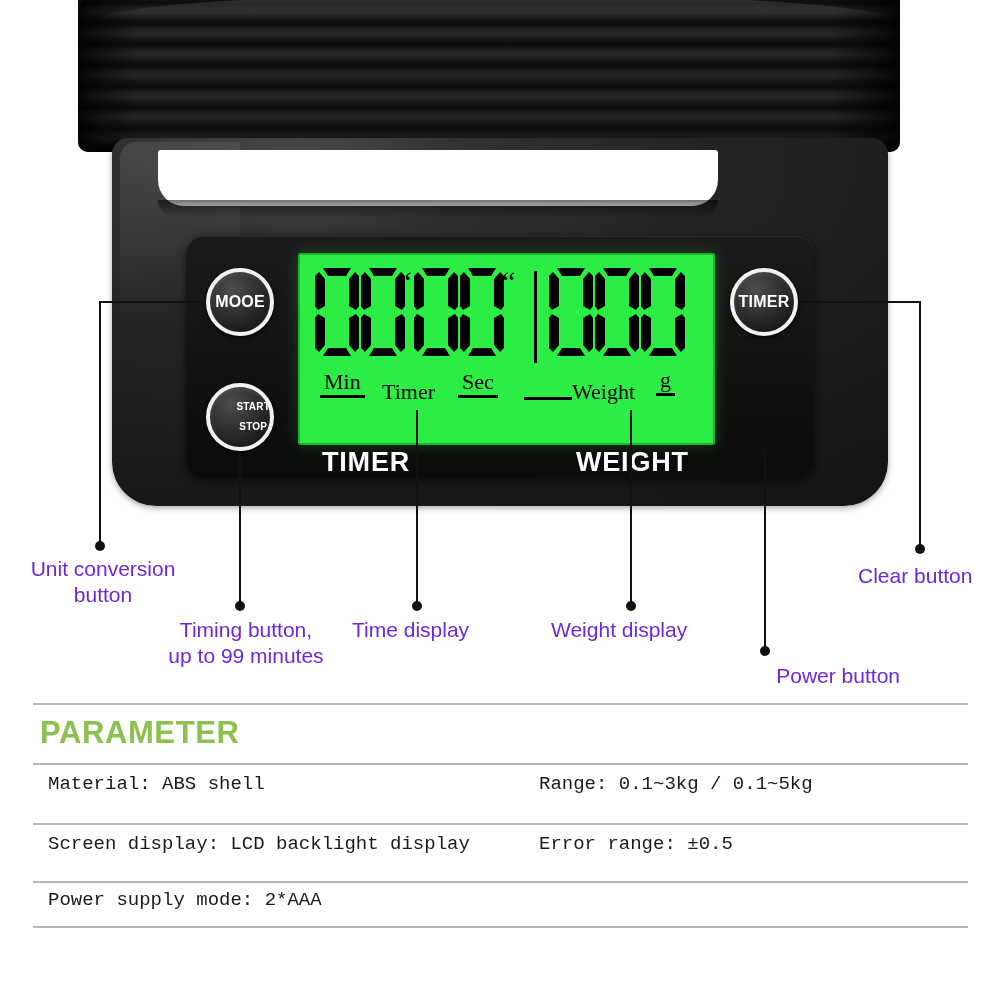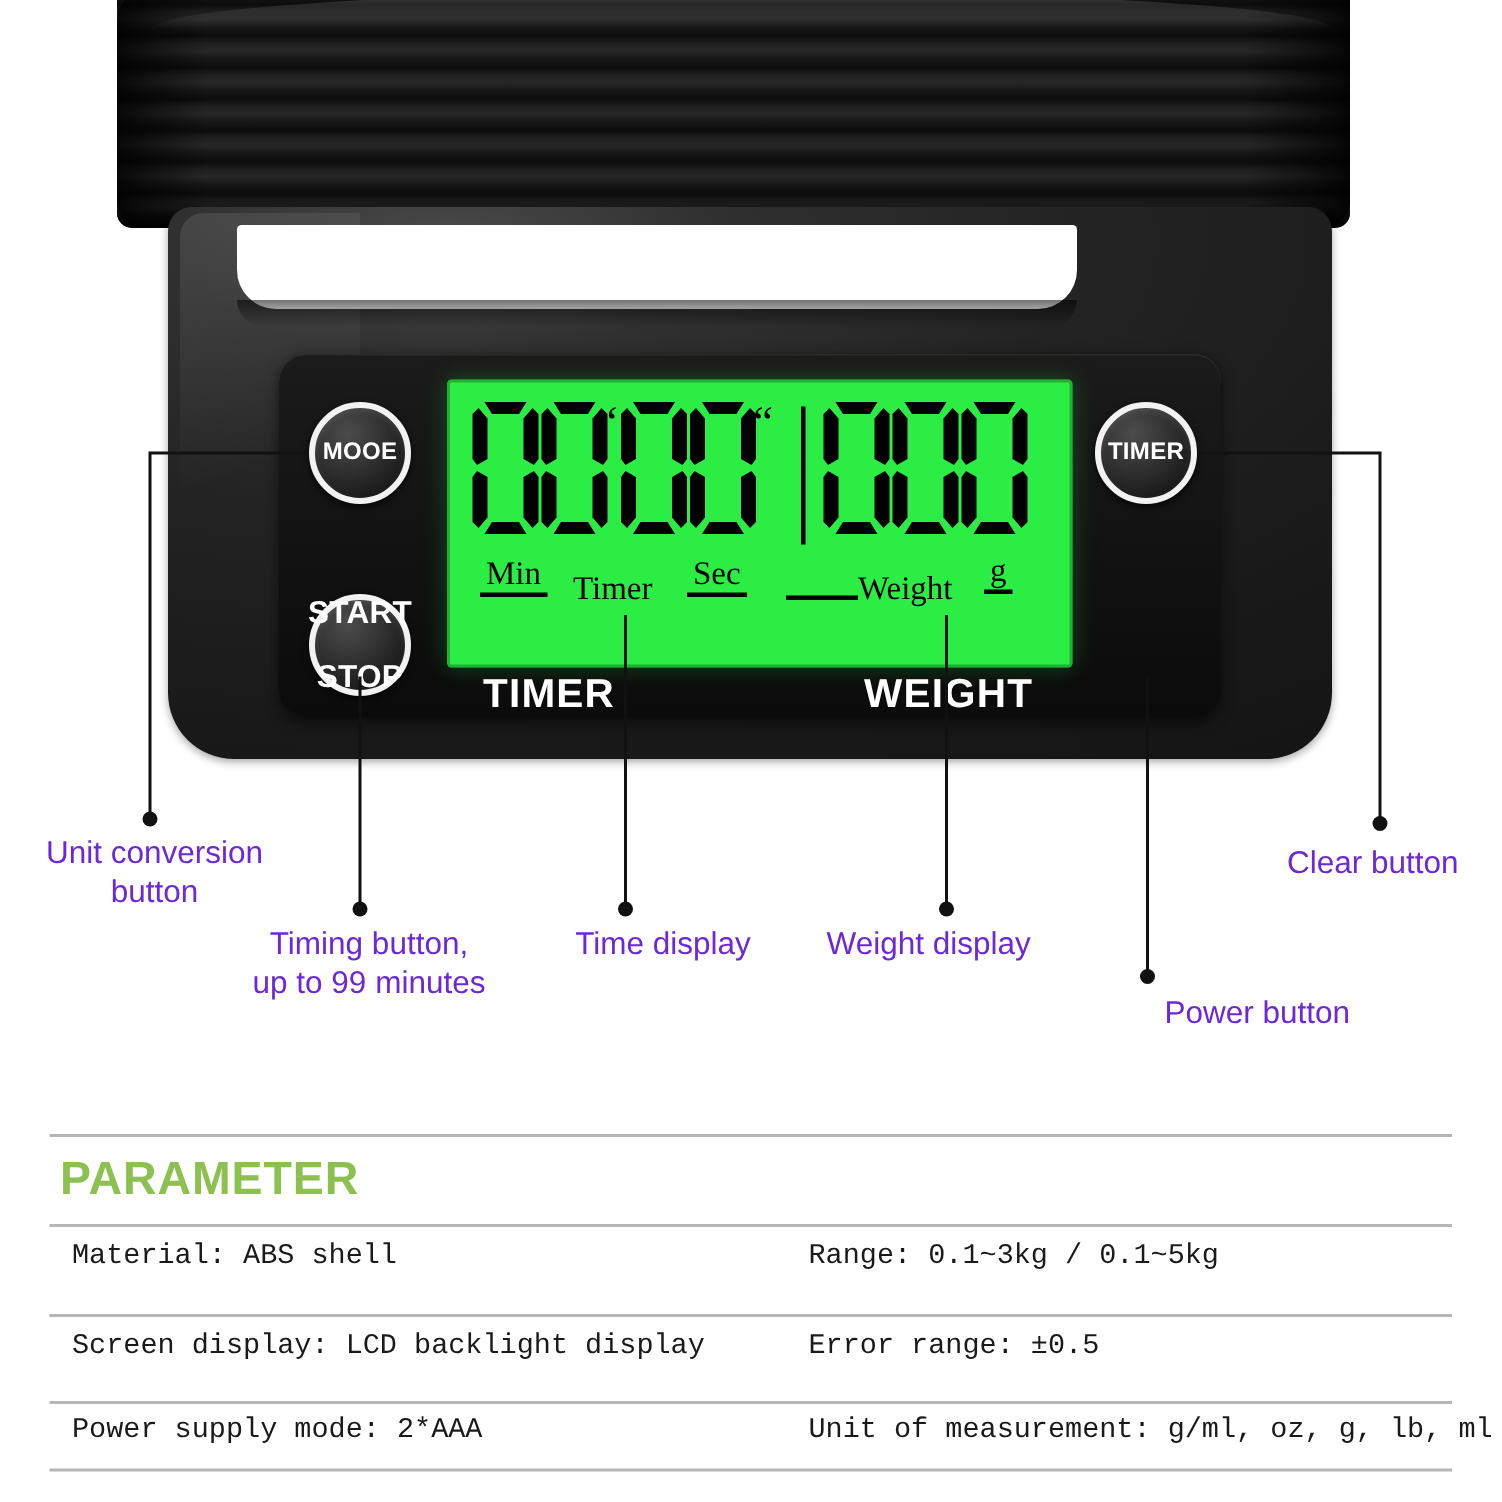--- a/index.html
+++ b/index.html
@@ -145,47 +145,47 @@
     background:radial-gradient(circle at 36% 28%, #4c4c4c 0%, #343434 38%, #1d1d1d 72%, #111 100%);
     border:4px solid #f2f2f2;
     box-shadow:0 2px 5px rgba(0,0,0,.75), inset 0 2px 4px rgba(255,255,255,.10);
     display:flex; align-items:center; justify-content:center;
     color:#ffffff; text-align:center; line-height:1.03;
     font-family:"Liberation Sans", sans-serif;
     font-size:16px; font-weight:bold; letter-spacing:.2px;
     box-sizing:border-box;
   }
   #btn-mode     { left:206px; top:268px; }
-  #btn-startstop{ left:206px; top:396px; font-size:21px; }
+  #btn-startstop{ left:206px; top:383px; font-size:10px;justify-content:flex-end; }
   #btn-tare     { left:730px; top:268px; }
   #btn-onoff    { left:730px; top:383px; font-size:15px; }
   .btn span{ display:block; pointer-events:none; }
 
   
   #callouts{ position:absolute; left:0; top:0; width:1001px; height:712px; }
   #callouts line, #callouts polyline{ stroke:#111; stroke-width:2; fill:none; }
   #callouts circle{ fill:#111; }
 
   
   .callout-label{
     position:absolute;
     font-family:"Liberation Sans", sans-serif;
     font-size:21px; color:#6d28d9; line-height:1.25;
     white-space:pre-line;
   }
   #co-unit  { left:18px;  top:556px; text-align:center; width:170px; }
   #co-timing{ left:152px; top:617px; text-align:center; width:188px; }
-  #co-time  { left:352px; top:617px; text-align:center;  width:180px; }
+  #co-time  { left:352px; top:617px; text-align:left;  width:180px; }
   #co-weight{ left:551px; top:617px; text-align:left;  width:180px; }
   #co-power { left:710px; top:663px; text-align:right;  width:190px; }
   #co-clear { left:858px; top:563px; text-align:left;  width:160px; }
 
   
   #parameter-section{
-    position:absolute; left:0; top:742px; width:793px; height:260px;padding-left:48px;
+    position:absolute; left:0; top:689px; width:793px; height:260px;padding-left:48px;
   }
   .rule{
     position:absolute; left:33px; width:935px; height:2px; background:#b6b6b6;
   }
   #rule-0{ top:14px; }
   #rule-1{ top:74px; }
   #rule-2{ top:134px; }
   #rule-3{ top:192px; }
   #rule-4{ top:237px; }
 
@@ -374,14 +374,13 @@
 
   <div id="param-title">PARAMETER</div>
 
   <div class="param-cell col-left  row-a">Material: ABS shell</div>
   <div class="param-cell col-right row-a">Range: 0.1~3kg / 0.1~5kg</div>
 
   <div class="param-cell col-left  row-b">Screen display: LCD backlight display</div>
   <div class="param-cell col-right row-b">Error range: ±0.5</div>
 
   <div class="param-cell col-left  row-c">Power supply mode: 2*AAA</div>
-  <div class="param-cell col-right row-c">Unit of measurement: g/ml, oz, g, lb, ml</div>
 </div>
 
 </body></html>

